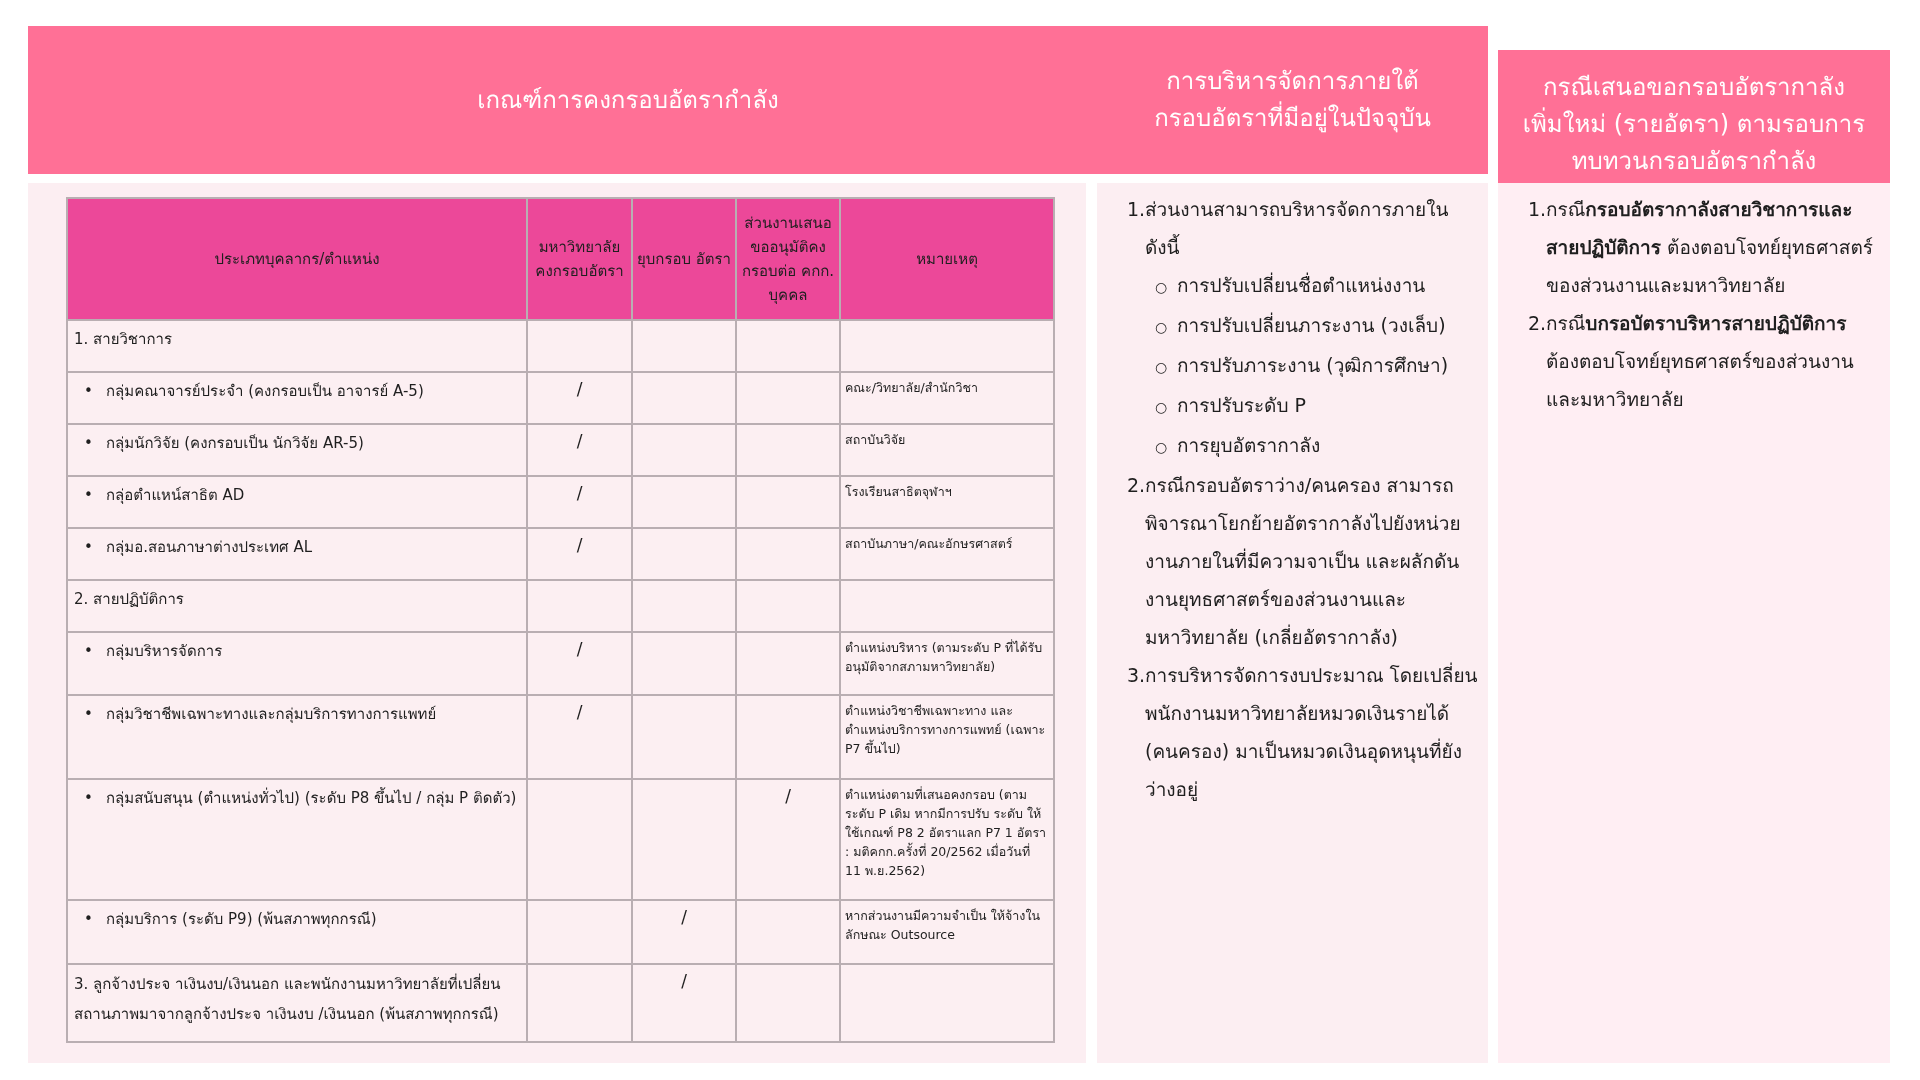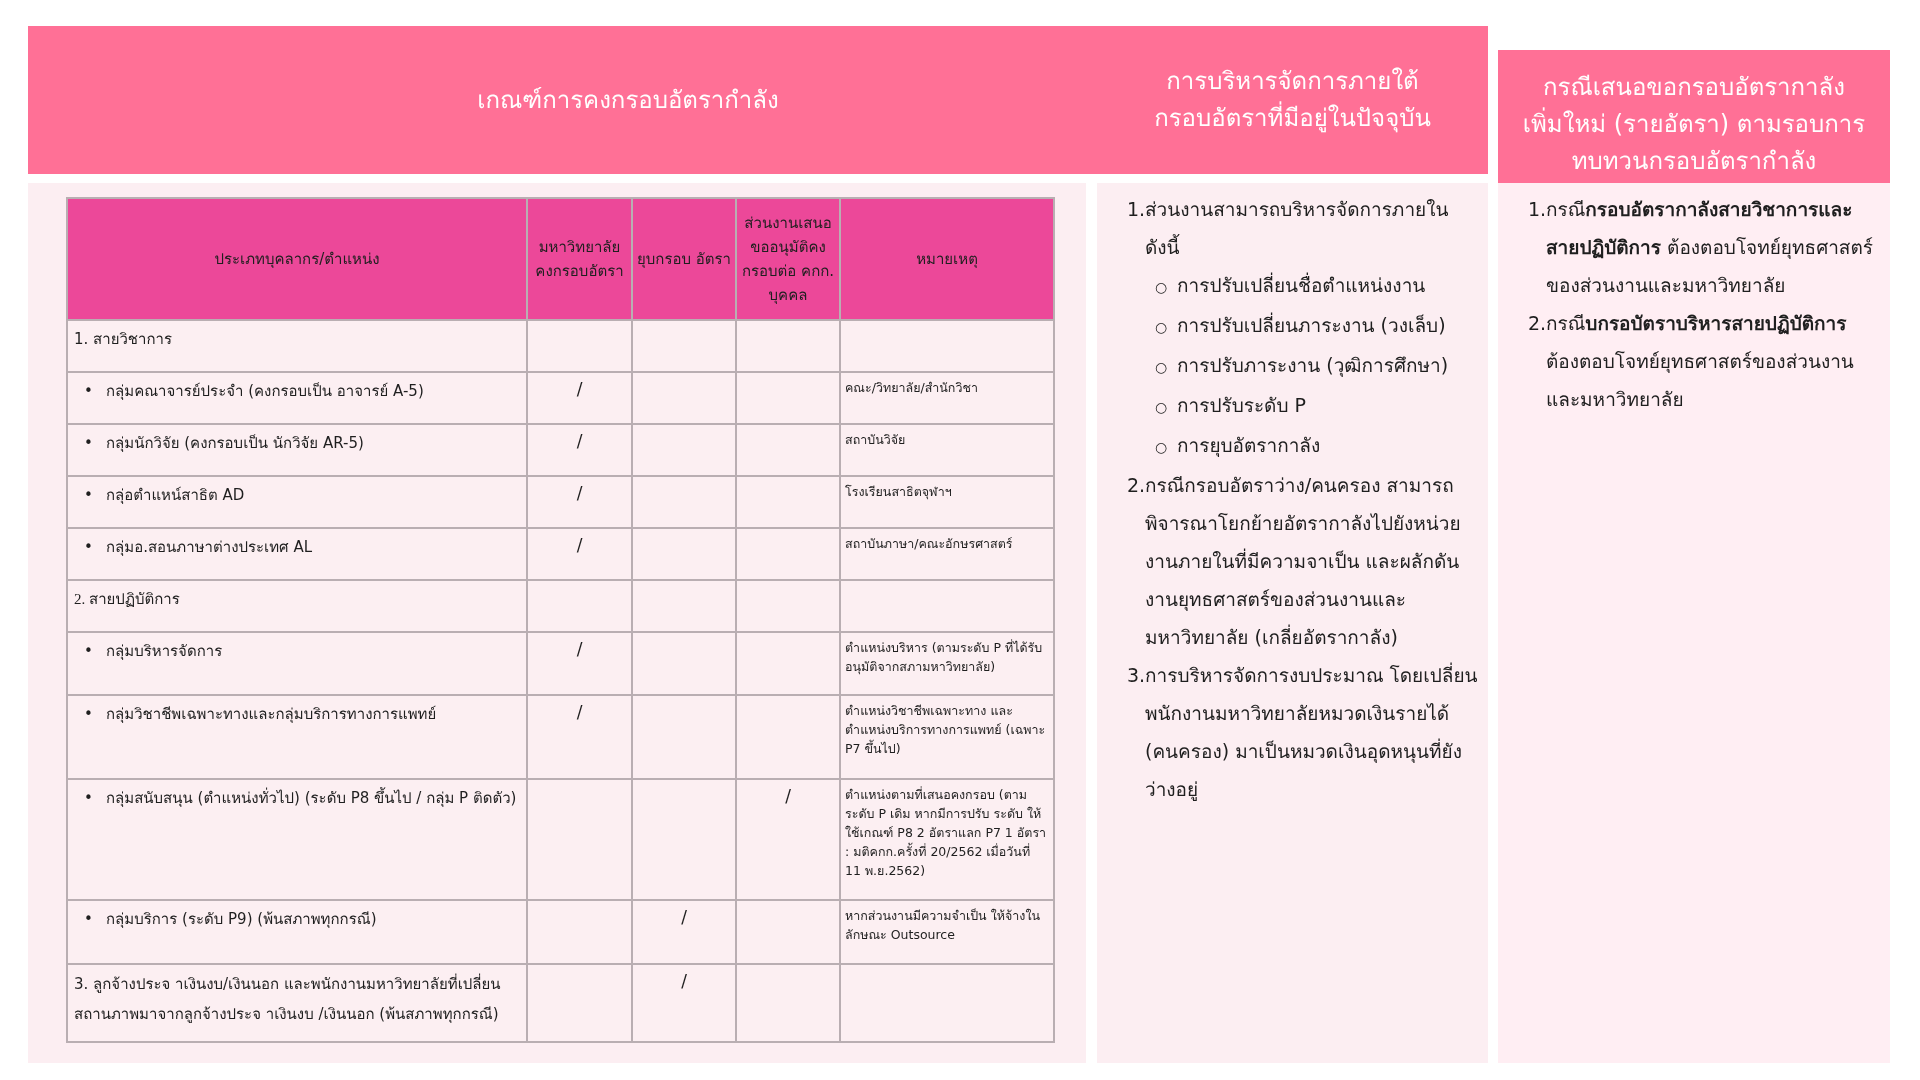--- a/index.html
+++ b/index.html
@@ -120,21 +120,21 @@
         <td class="mark"></td>
         <td class="note">โรงเรียนสาธิตจุฬาฯ</td>
       </tr>
       <tr style="height: 52px;">
         <td class="item"><span class="bullet">•</span><span>กลุ่มอ.สอนภาษาต่างประเทศ AL</span></td>
         <td class="mark">/</td>
         <td class="mark"></td>
         <td class="mark"></td>
         <td class="note">สถาบันภาษา/คณะอักษรศาสตร์</td>
       </tr>
-      <tr style="height: 52px; font-family: Liberation Serif, serif;">
+      <tr style="height: 52px;">
         <td class="cat"><span>2. สายปฏิบัติการ</span></td>
         <td class="mark"></td>
         <td class="mark"></td>
         <td class="mark"></td>
         <td class="note"></td>
       </tr>
       <tr style="height: 63px;">
         <td class="item"><span class="bullet">•</span><span>กลุ่มบริหารจัดการ</span></td>
         <td class="mark">/</td>
         <td class="mark"></td>

